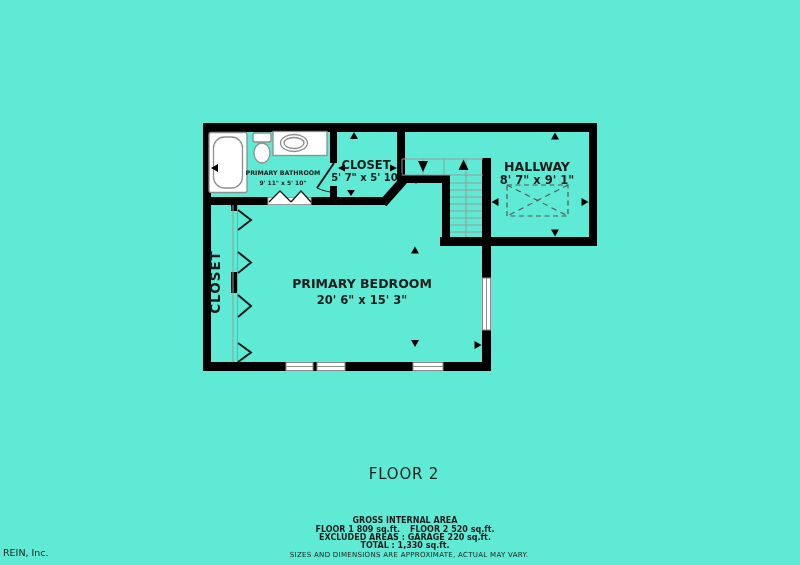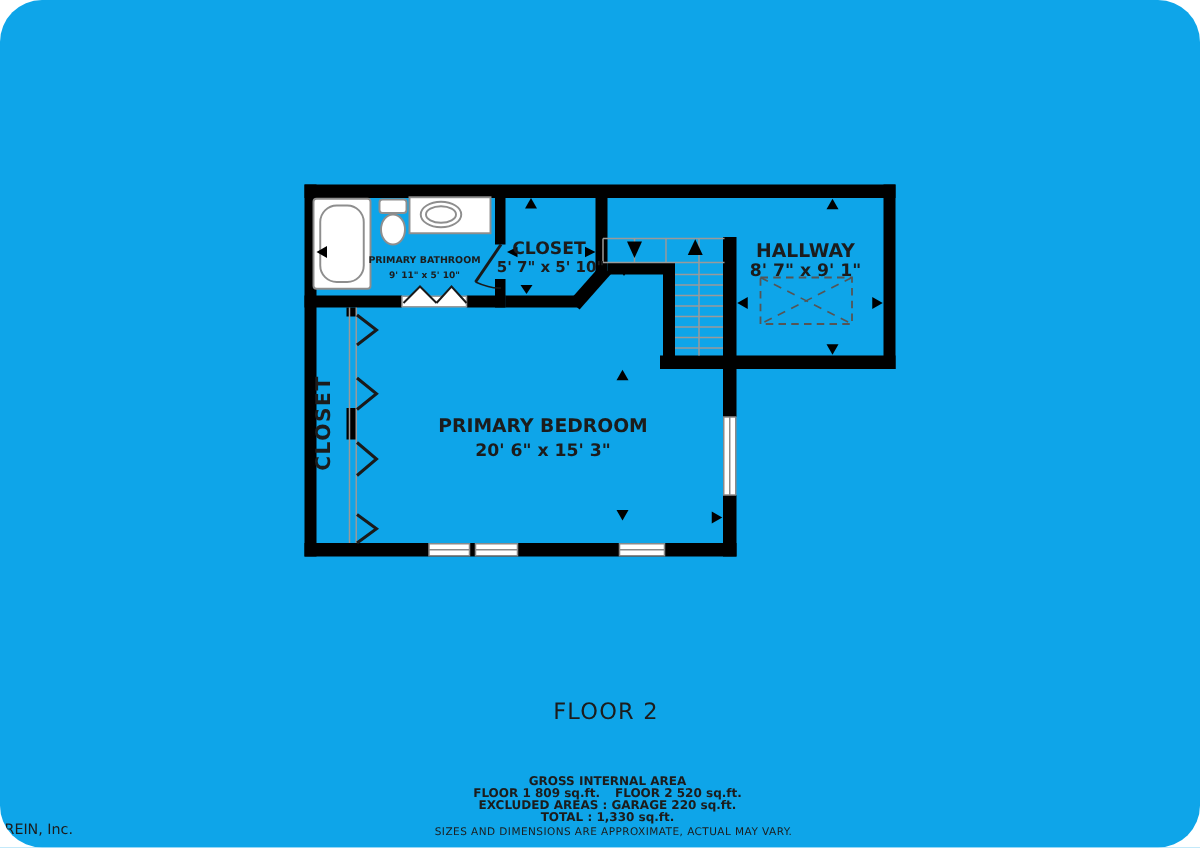--- a/index.html
+++ b/index.html
@@ -1,17 +1,17 @@
 <!DOCTYPE html>
 <html><head>
 <meta charset="utf-8">
 <style>
   html,body{margin:0;padding:0;background:#ffffff;}
-  .page{position:relative;width:800px;height:565px;background:#0ea5e9;overflow:hidden;
-        font-family:"DejaVu Sans","Liberation Sans",sans-serif;border-radius:28px;}
+  .page{position:relative;width:800px;height:565px;background:#5eead4;overflow:hidden;
+        font-family:"DejaVu Sans","Liberation Sans",sans-serif;}
   svg{position:absolute;left:0;top:0;}
   svg text{font-family:"DejaVu Sans","Liberation Sans",sans-serif;fill:#1c1c1c;}
 </style>
 </head>
 <body>
 
 <div class="page">
 <svg width="800" height="565" viewBox="0 0 800 565">
 
   <g fill="#000000">

